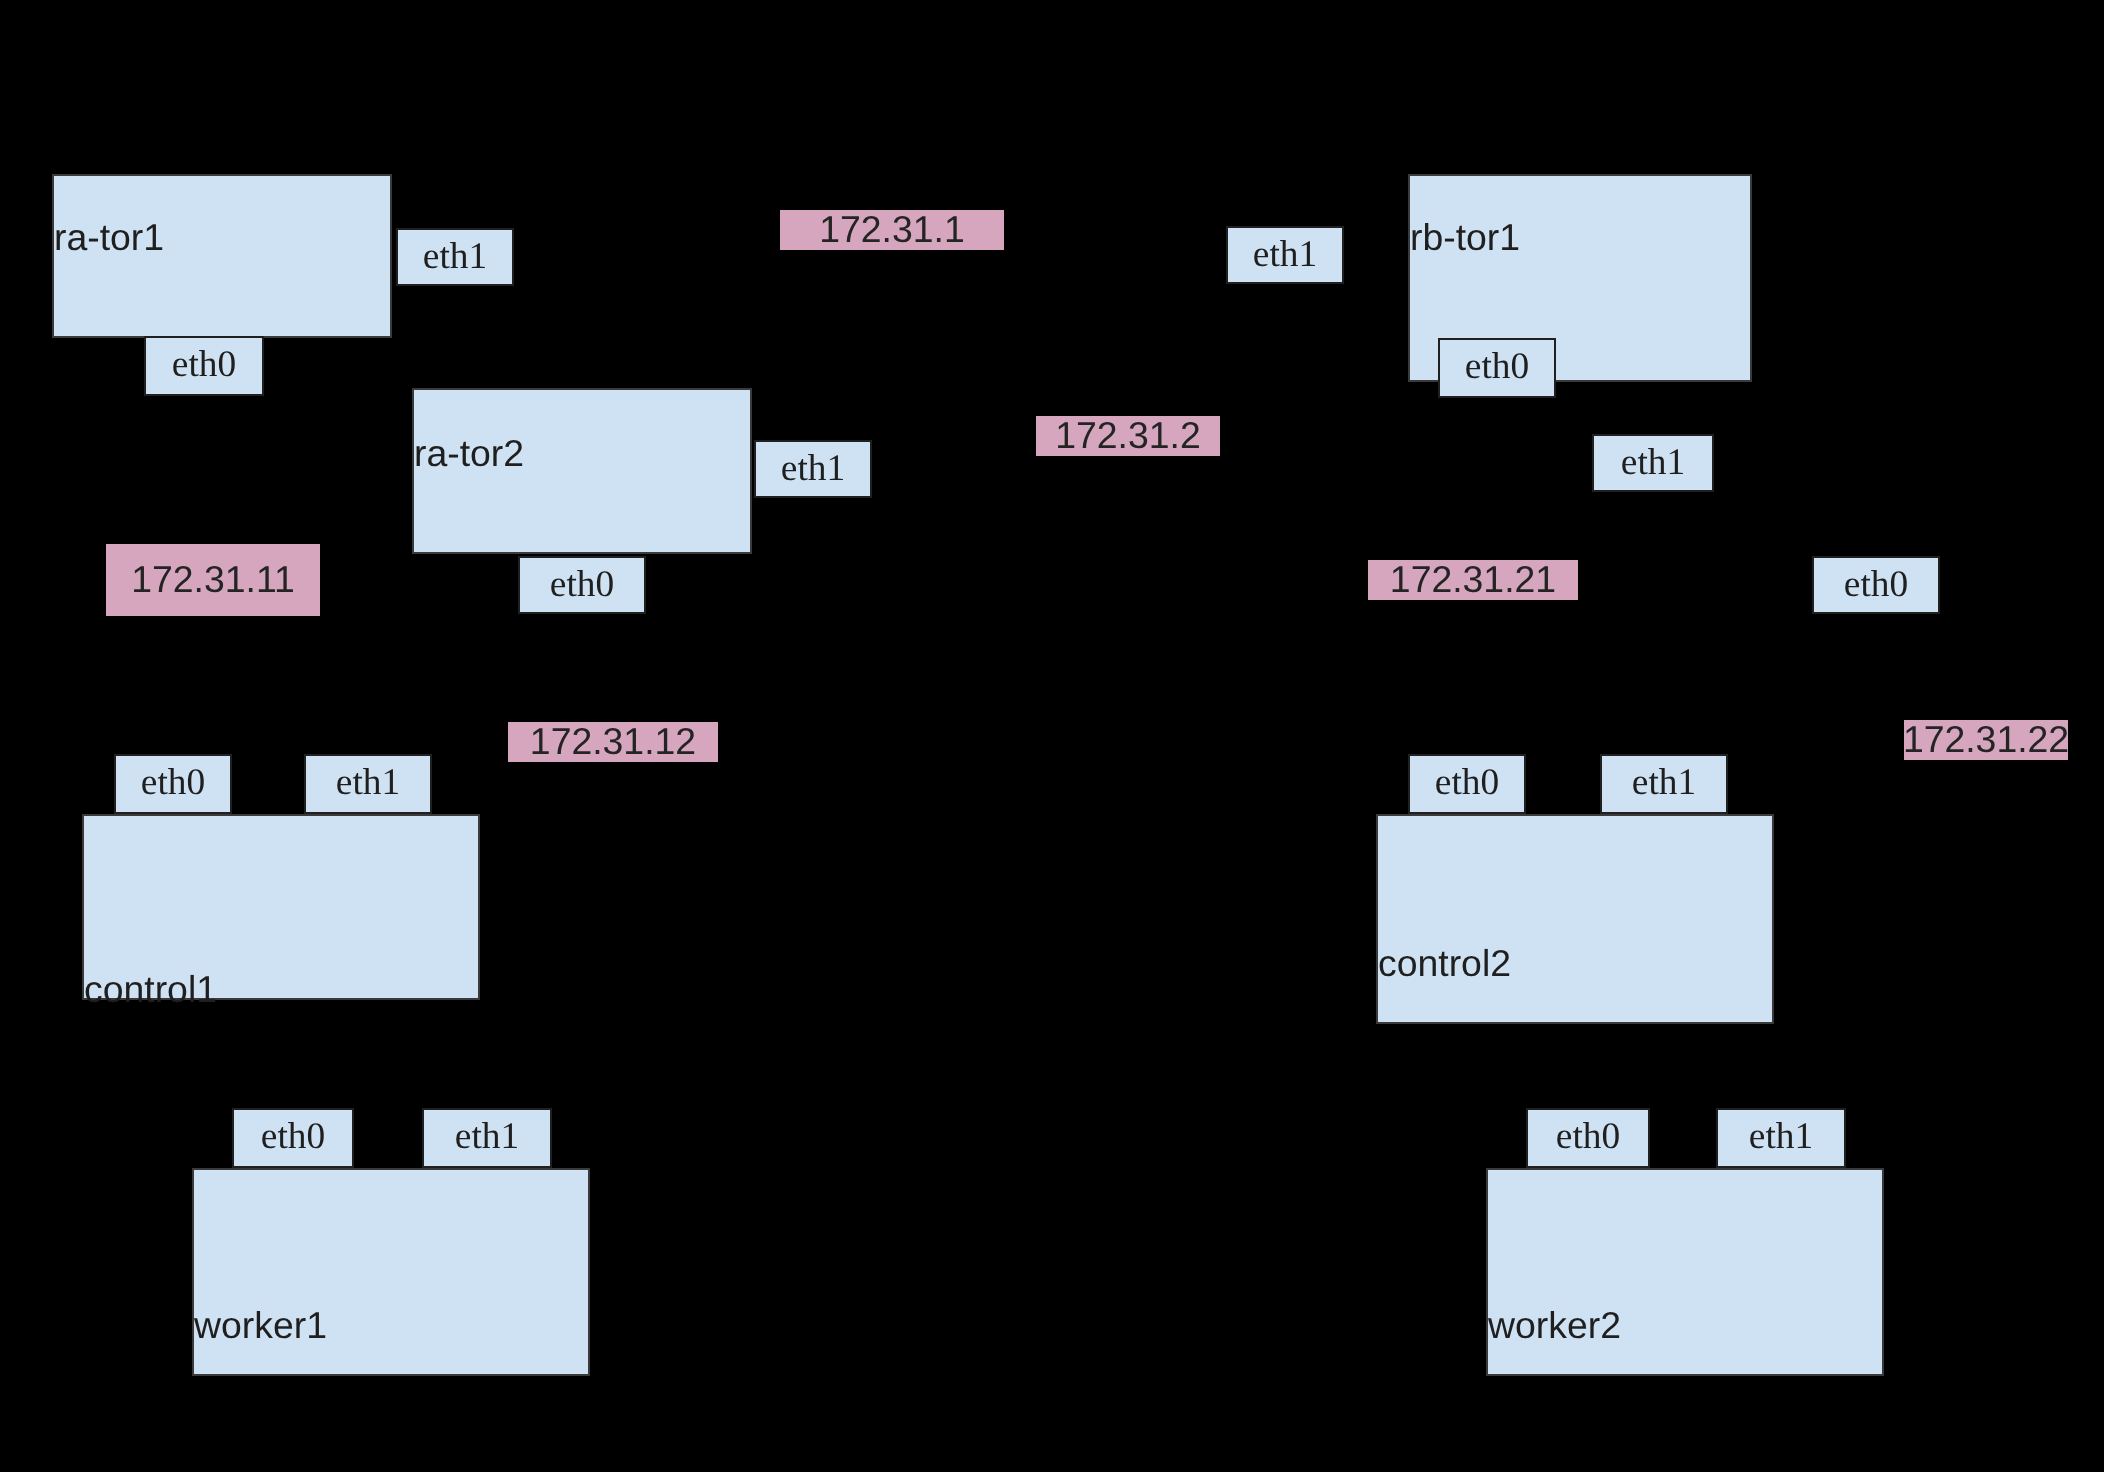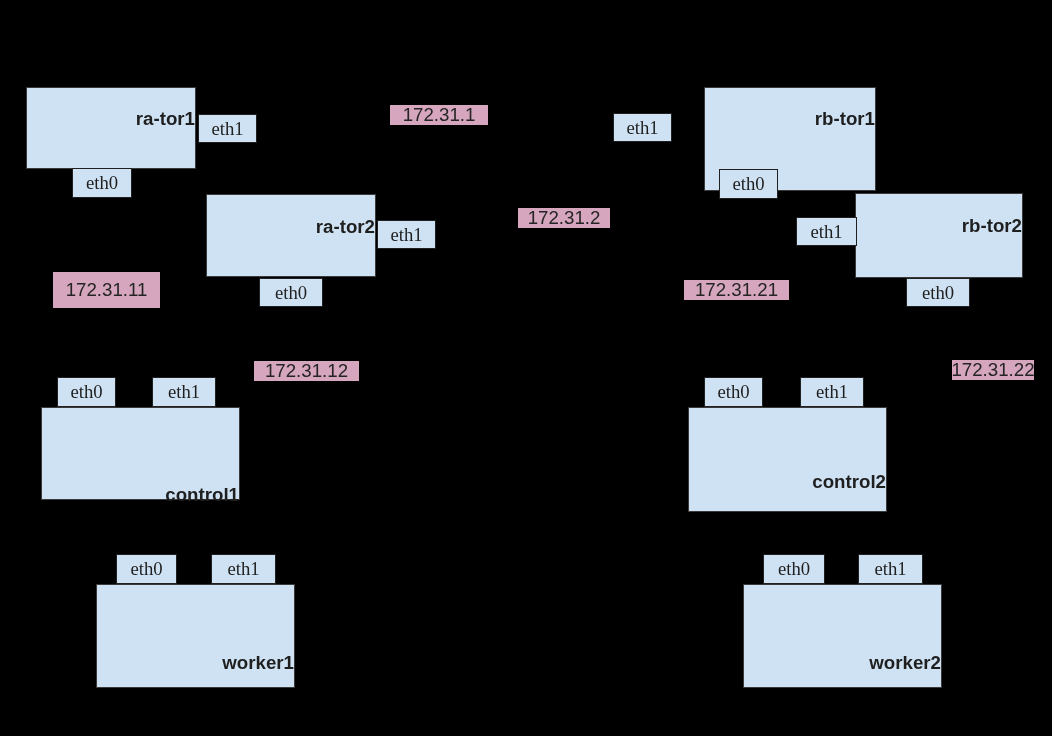--- a/index.html
+++ b/index.html
@@ -19,25 +19,24 @@
   .node {
     position: absolute;
     background: var(--node-fill, #cfe2f3);
     border: 1px solid var(--node-border, #3a3a3a);
     box-sizing: border-box;
   }
   .node-label {
     position: absolute;
     left: 0;
     right: 0;
-    text-align: right;
+    text-align: left;
     font-size: 18.7px;
     line-height: 19px;
     white-space: nowrap;
-    font-weight: bold;
   }
   .eth {
     position: absolute;
     background: var(--node-fill, #cfe2f3);
     border: 1px solid var(--eth-border, #202020);
     box-sizing: border-box;
     display: flex;
     align-items: center;
     justify-content: center;
     font-size: 18.7px;
@@ -72,23 +71,20 @@
   <div class="node" style="left:41px; top:407px; width:199px; height:93px;">
     <span class="node-label" style="top:77px;">control1</span>
   </div>
   <div class="node" style="left:96px; top:584px; width:199px; height:104px;padding-left:36px;">
     <span class="node-label" style="top:68px;">worker1</span>
   </div>
 
   <div class="node" style="left:704px; top:87px; width:172px; height:104px;">
     <span class="node-label" style="top:21px;">rb-tor1</span>
   </div>
-  <div class="node" style="left:855px; top:193px; width:168px; height:85px;">
-    <span class="node-label" style="top:22px;">rb-tor2</span>
-  </div>
   <div class="node" style="left:688px; top:407px; width:199px; height:105px;">
     <span class="node-label" style="top:64px;">control2</span>
   </div>
   <div class="node" style="left:743px; top:584px; width:199px; height:104px;">
     <span class="node-label" style="top:68px;">worker2</span>
   </div>
 
   <div class="eth" style="left:198px; top:114px; width:59px; height:29px;">eth1</div>
   <div class="eth" style="left:72px; top:168px; width:60px; height:30px;">eth0</div>
 
@@ -106,20 +102,20 @@
 
   <div class="eth" style="left:796px; top:217px; width:61px; height:29px;">eth1</div>
   <div class="eth" style="left:906px; top:278px; width:64px; height:29px;">eth0</div>
 
   <div class="eth" style="left:704px; top:377px; width:59px; height:30px;">eth0</div>
   <div class="eth" style="left:800px; top:377px; width:64px; height:30px;">eth1</div>
 
   <div class="eth" style="left:763px; top:554px; width:62px; height:30px;">eth0</div>
   <div class="eth" style="left:858px; top:554px; width:65px; height:30px;">eth1</div>
 
-  <div class="ip-label" style="left:390px; top:105px; width:98px; height:20px;">172.31.1</div>
+  <div class="ip-label" style="left:390px; top:105px; width:112px; height:20px;">172.31.1</div>
   <div class="ip-label" style="left:518px; top:208px; width:92px; height:20px;">172.31.2</div>
   <div class="ip-label" style="left:53px; top:272px; width:107px; height:36px;">172.31.11</div>
   <div class="ip-label" style="left:254px; top:361px; width:105px; height:20px;">172.31.12</div>
   <div class="ip-label" style="left:684px; top:280px; width:105px; height:20px;">172.31.21</div>
   <div class="ip-label" style="left:910px; top:360px; width:82px; height:20px;margin-left:42px;">172.31.22</div>
 
 </div>
 
 </body></html>

